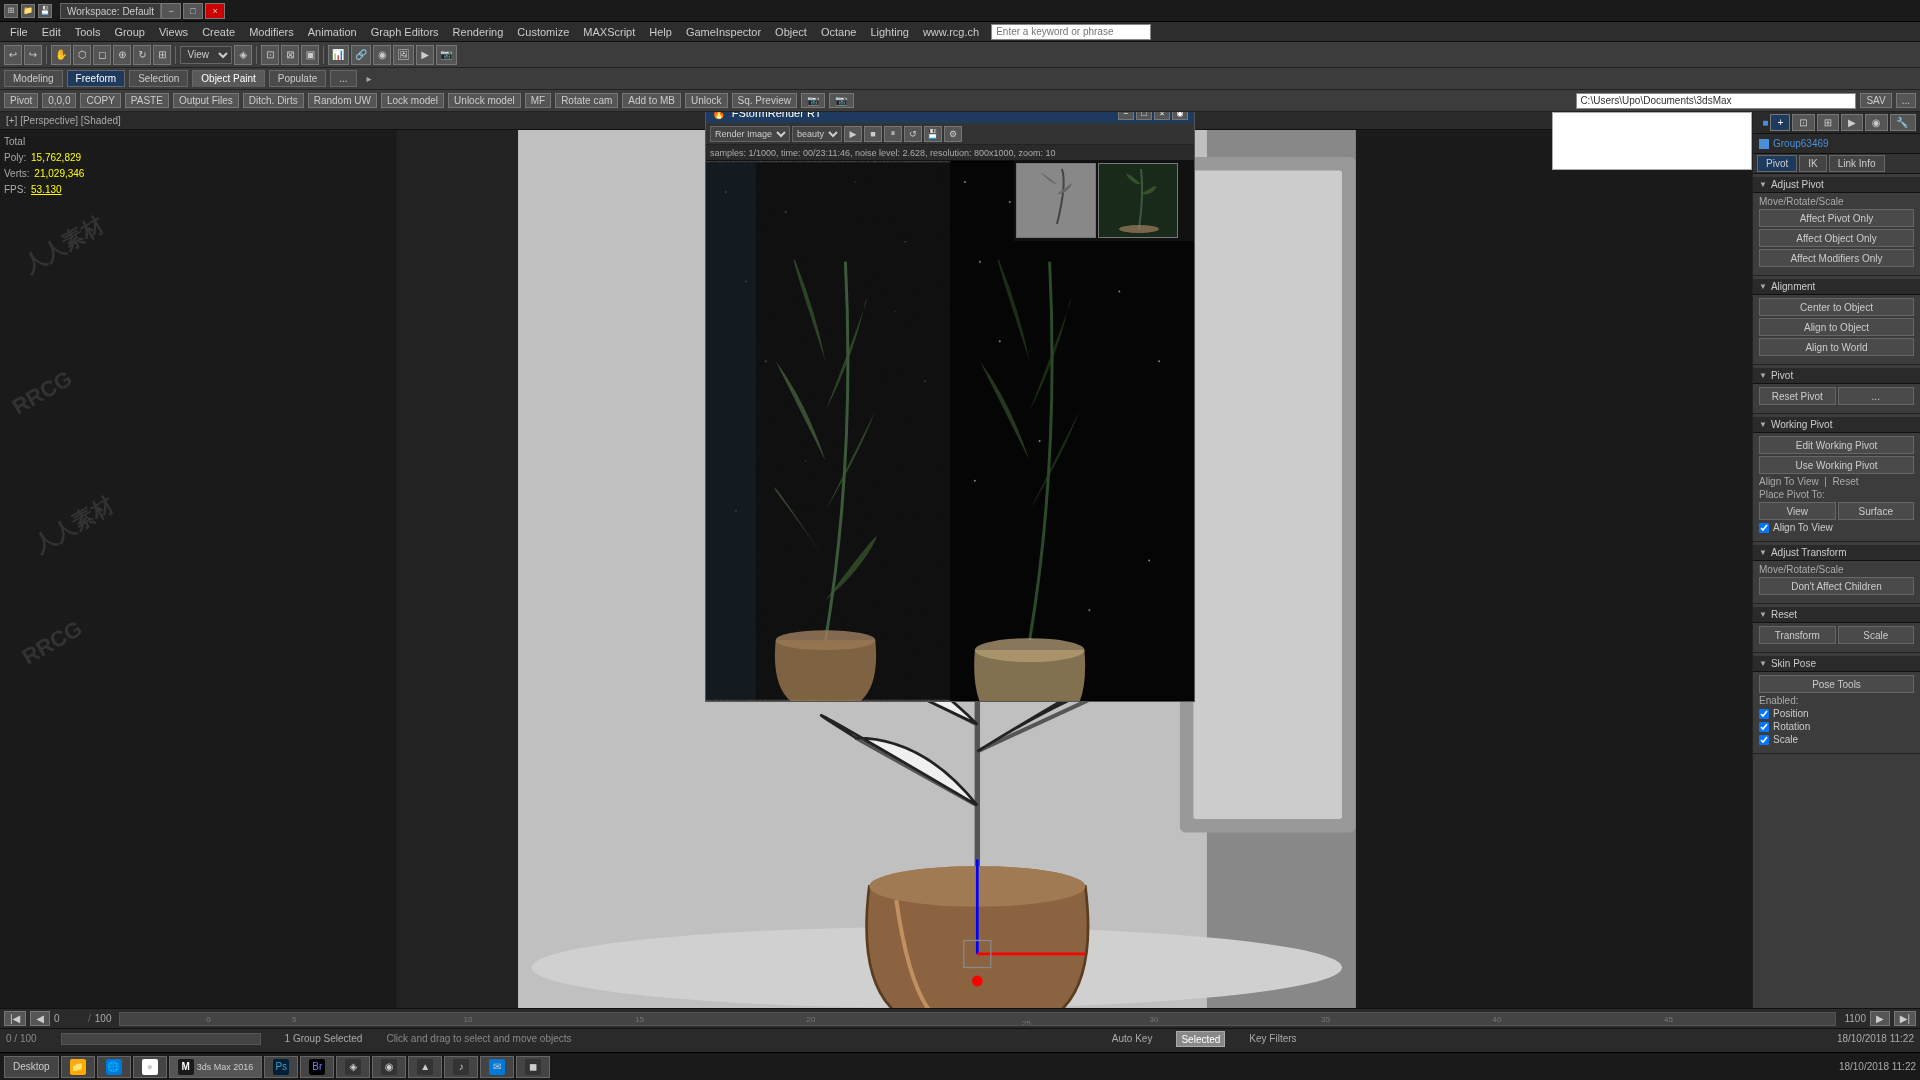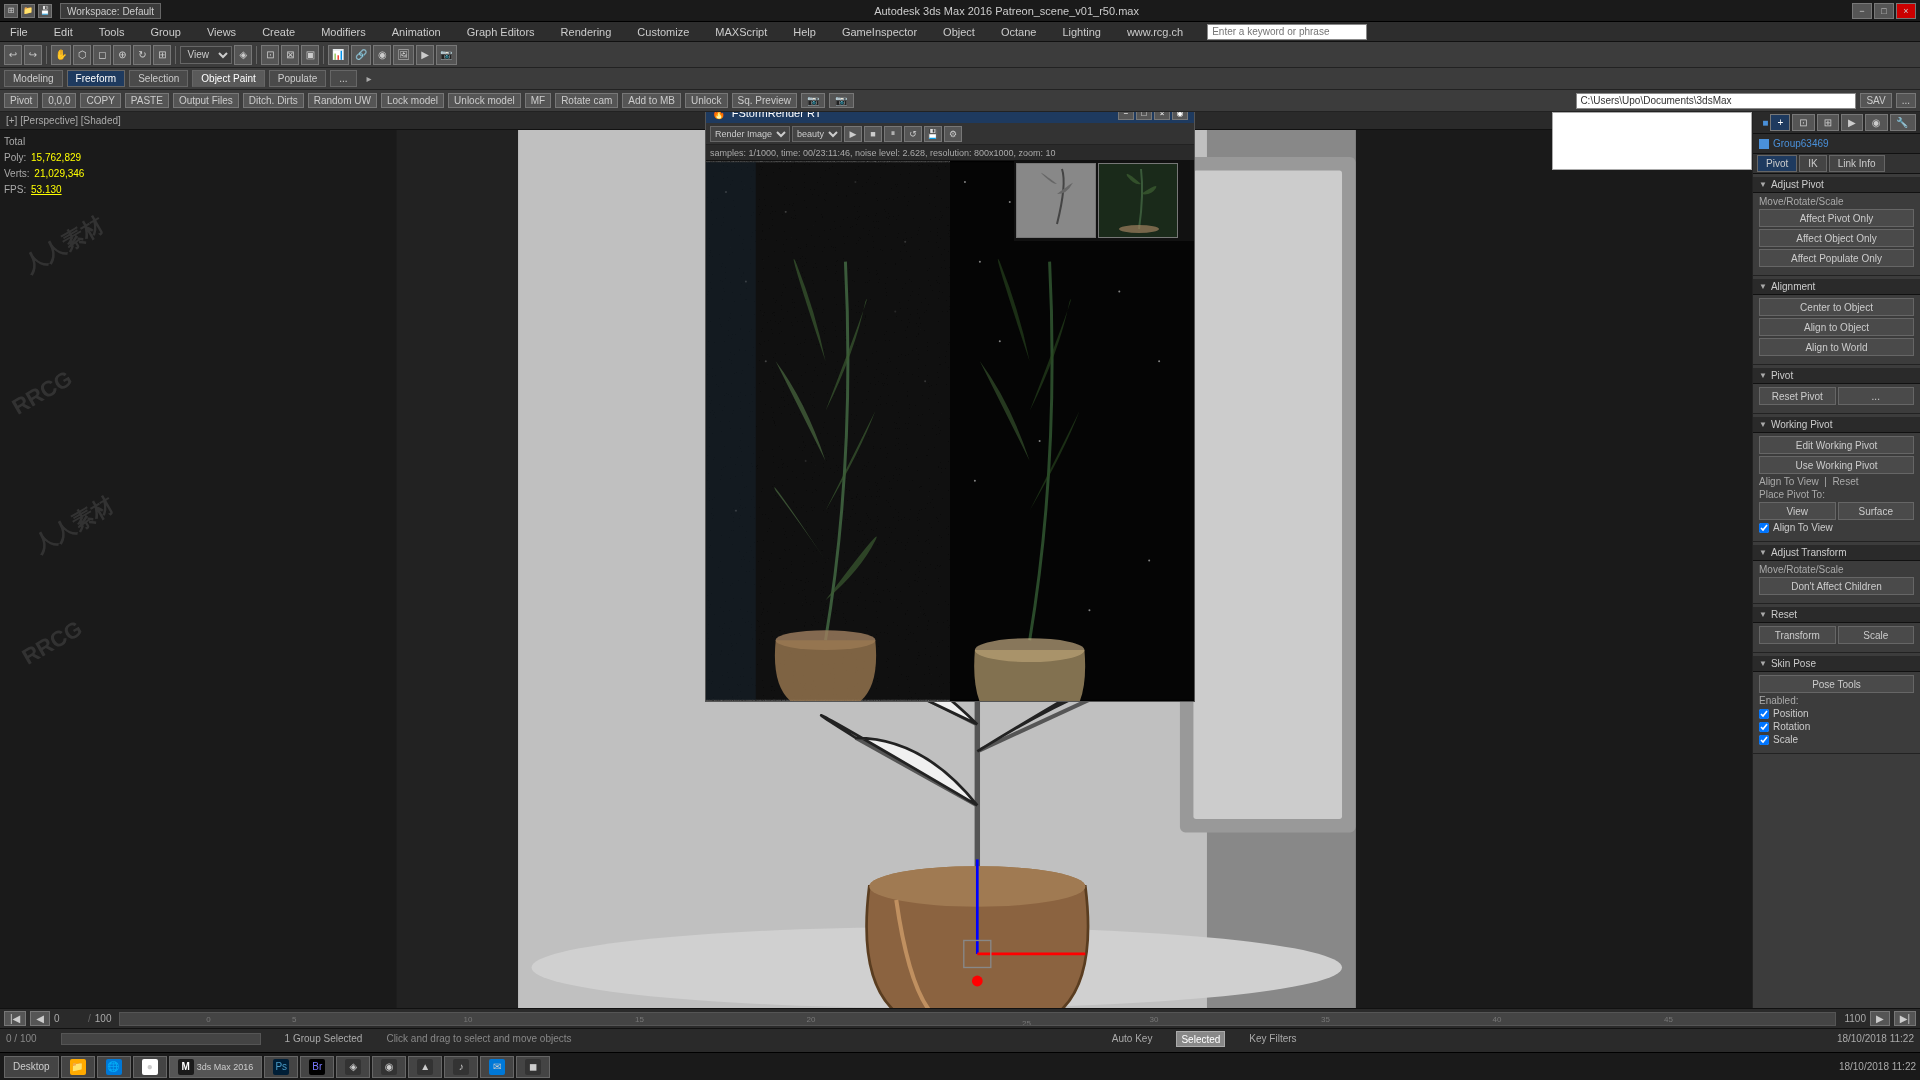--- a/index.html
+++ b/index.html
@@ -38,21 +38,21 @@
     }
 
     
     #menu-bar {
       height: 20px;
       background: #2d2d2d;
       display: flex;
       align-items: center;
       padding: 0 4px;
       border-bottom: 1px solid #111;
-      gap: 14px;
+      gap: 2px;
     }
     #menu-bar span {
       padding: 2px 6px;
       font-size: 11px;
       color: #ccc;
       cursor: pointer;
     }
     #search-box {
       margin-left: auto;
       background: #fff;
@@ -521,21 +521,20 @@
 
 <div id="outer">
 
   <div id="title-bar">
     <div class="icons">
       <span>⊞</span>
       <span>📁</span>
       <span>💾</span>
     </div>
     <span class="tb-select" style="padding:0 6px;height:16px;line-height:16px;font-size:10px;">Workspace: Default</span>
-    <span id="title-text">Autodesk 3ds Max 2016  Patreon_scene_v01_r50.max</span>
     <div id="title-controls">
       <span>−</span>
       <span>□</span>
       <span style="background:#c00;">×</span>
     </div>
   </div>
 
   <div id="menu-bar">
     <span>File</span>
     <span>Edit</span>
@@ -854,21 +853,21 @@
       </div>
 
       <div id="cmd-scroll">
 
         <div class="panel-section">
           <div class="section-header">Adjust Pivot</div>
           <div class="section-content">
             <div class="label-row">Move/Rotate/Scale</div>
             <button class="panel-btn">Affect Pivot Only</button>
             <button class="panel-btn">Affect Object Only</button>
-            <button class="panel-btn">Affect Populate Only</button>
+            <button class="panel-btn">Affect Modifiers Only</button>
           </div>
         </div>
 
         <div class="panel-section">
           <div class="section-header">Alignment</div>
           <div class="section-content">
             <button class="panel-btn">Center to Object</button>
             <button class="panel-btn">Align to Object</button>
             <button class="panel-btn">Align to World</button>
           </div>

